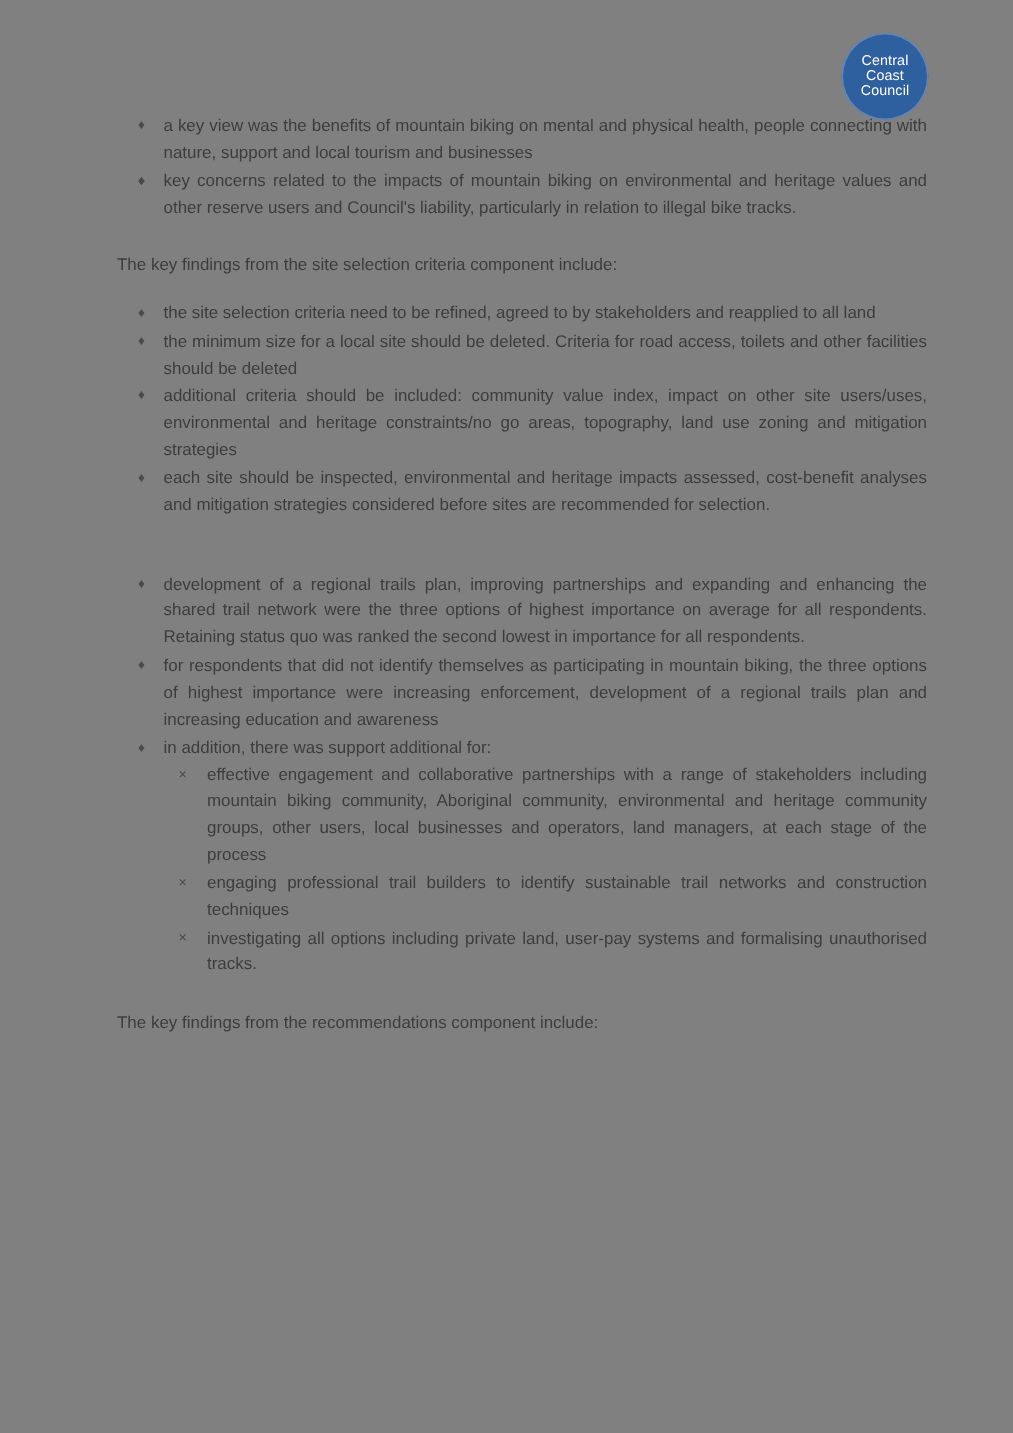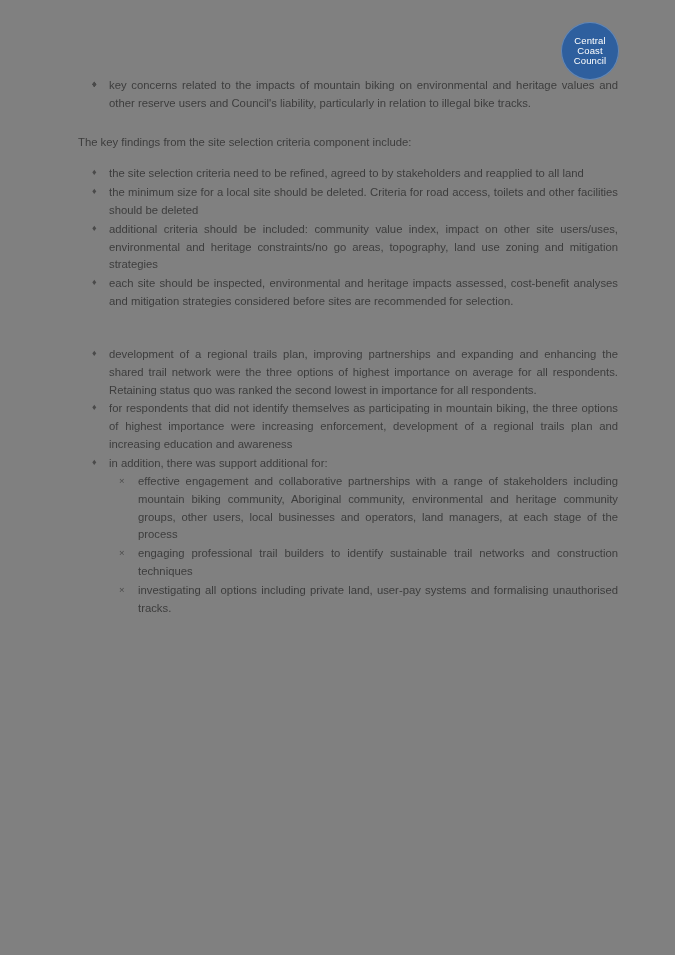--- a/index.html
+++ b/index.html
@@ -118,20 +118,21 @@
     <span>Central</span>
     <span>Coast</span>
     <span>Council</span>
   </div>
 
   <div class="content">
 
     <ul class="bullets">
       <li>
         <span class="bullet-mark">♦</span>
+        <span>a key view was the benefits of mountain biking on mental and physical health, people connecting with nature, support and local tourism and businesses</span>
       </li>
       <li>
         <span class="bullet-mark">♦</span>
       </li>
       <li>
         <span class="bullet-mark">♦</span>
       </li>
       <li>
         <span class="bullet-mark">♦</span>
         <span>key concerns related to the impacts of mountain biking on environmental and heritage values and other reserve users and Council's liability, particularly in relation to illegal bike tracks.</span>
@@ -192,15 +193,16 @@
           <li>
             <span class="bullet-mark">×</span>
             <span>investigating all options including private land, user-pay systems and formalising unauthorised tracks.</span>
           </li>
         </ul>
       </li>
     </ul>
 
     <div class="spacer-lg"></div>
 
+    <p class="para">The key findings from the recommendations component include:</p>
 
   </div>
 </div>
 
 </body></html>

